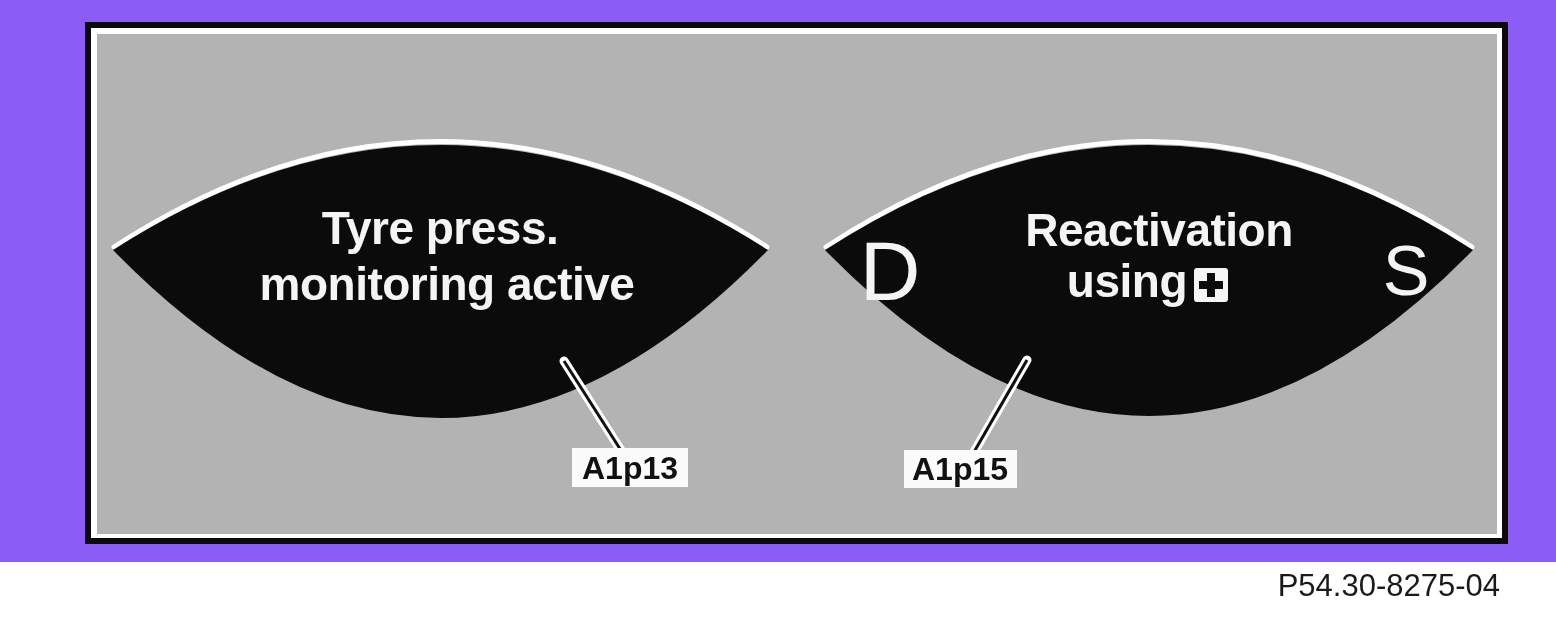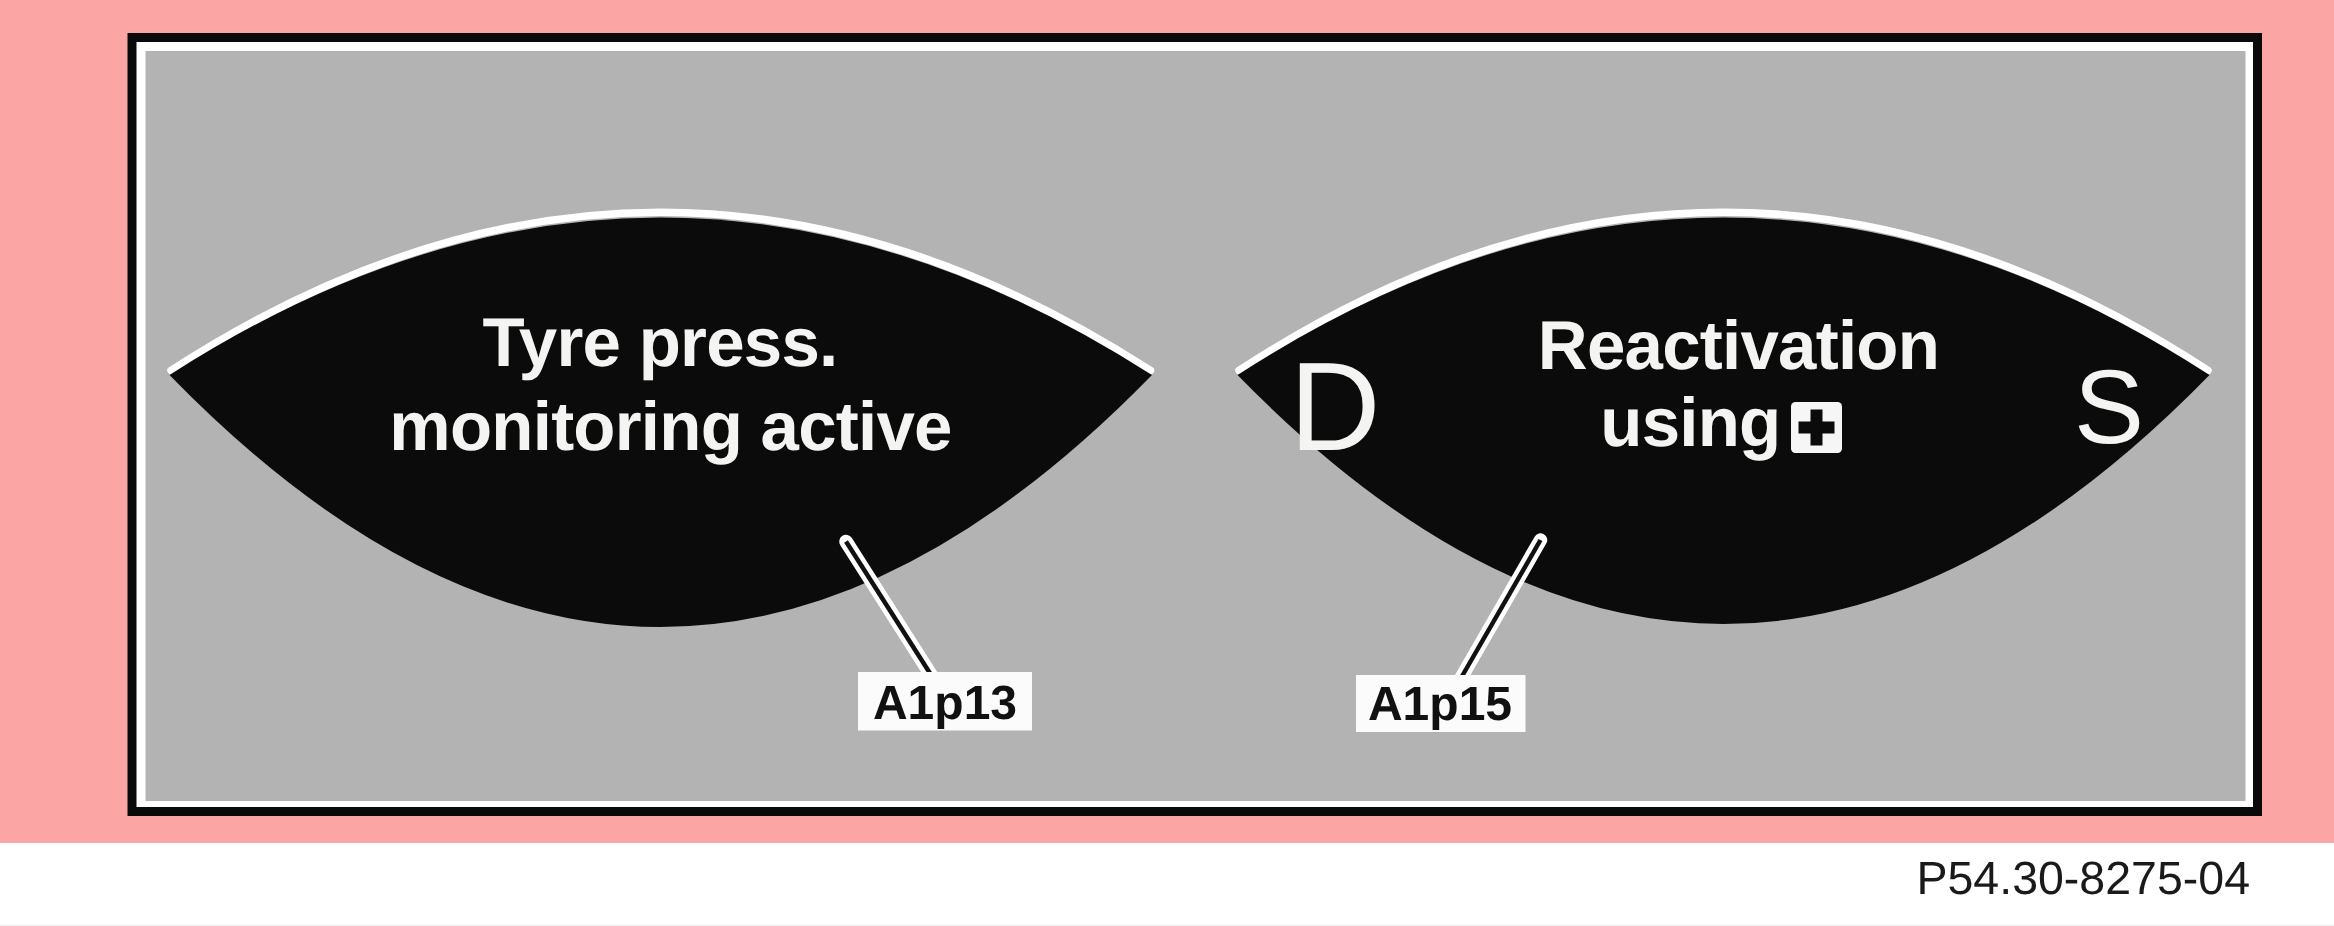--- a/index.html
+++ b/index.html
@@ -8,21 +8,21 @@
     background: #ffffff;
     width: 1556px;
     height: 617px;
     overflow: hidden;
     font-family: "Liberation Sans", sans-serif;
   }
   .stage {
     position: relative;
     width: 1556px;
     height: 562px;
-    background: #fca5a5;
+    background: #8b5cf6;
     text-decoration: underline;
   }
   svg { position: absolute; top: 0; left: 0; }
   .display-text {
     font-family: "Liberation Sans", sans-serif;
     font-weight: bold;
     fill: #f4f4f2;
     letter-spacing: -0.5px;
   }
   .side-letter {

